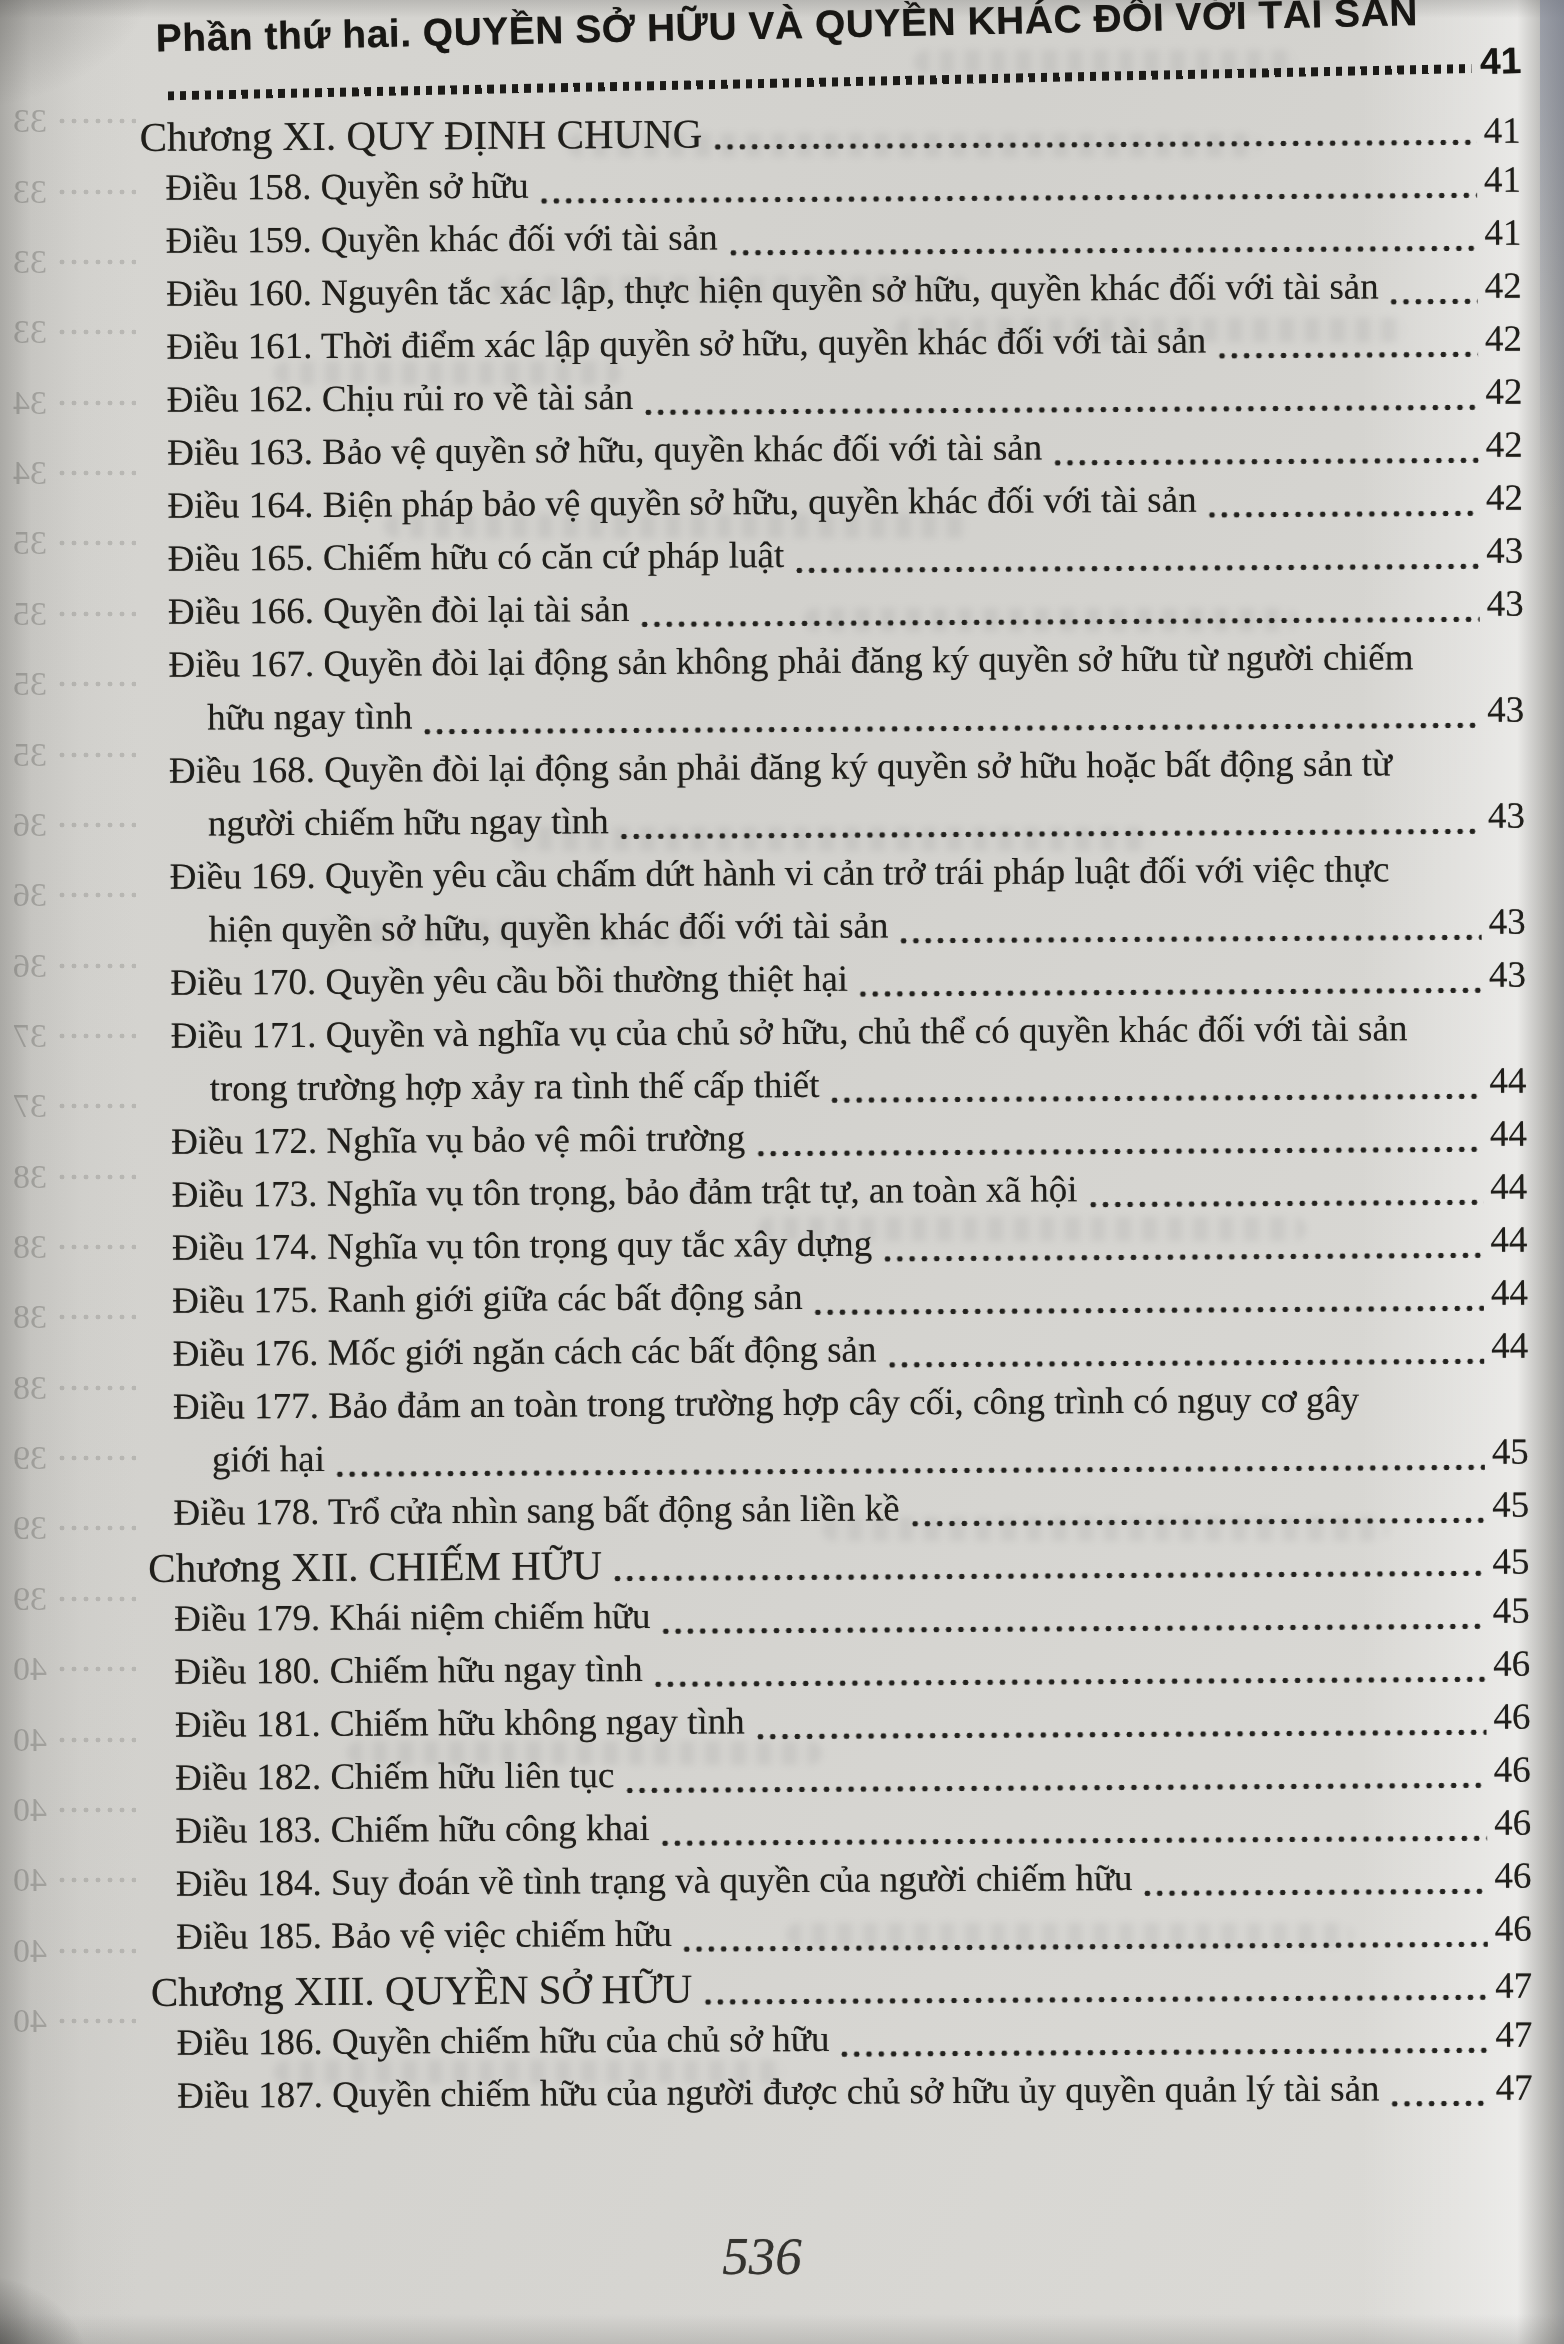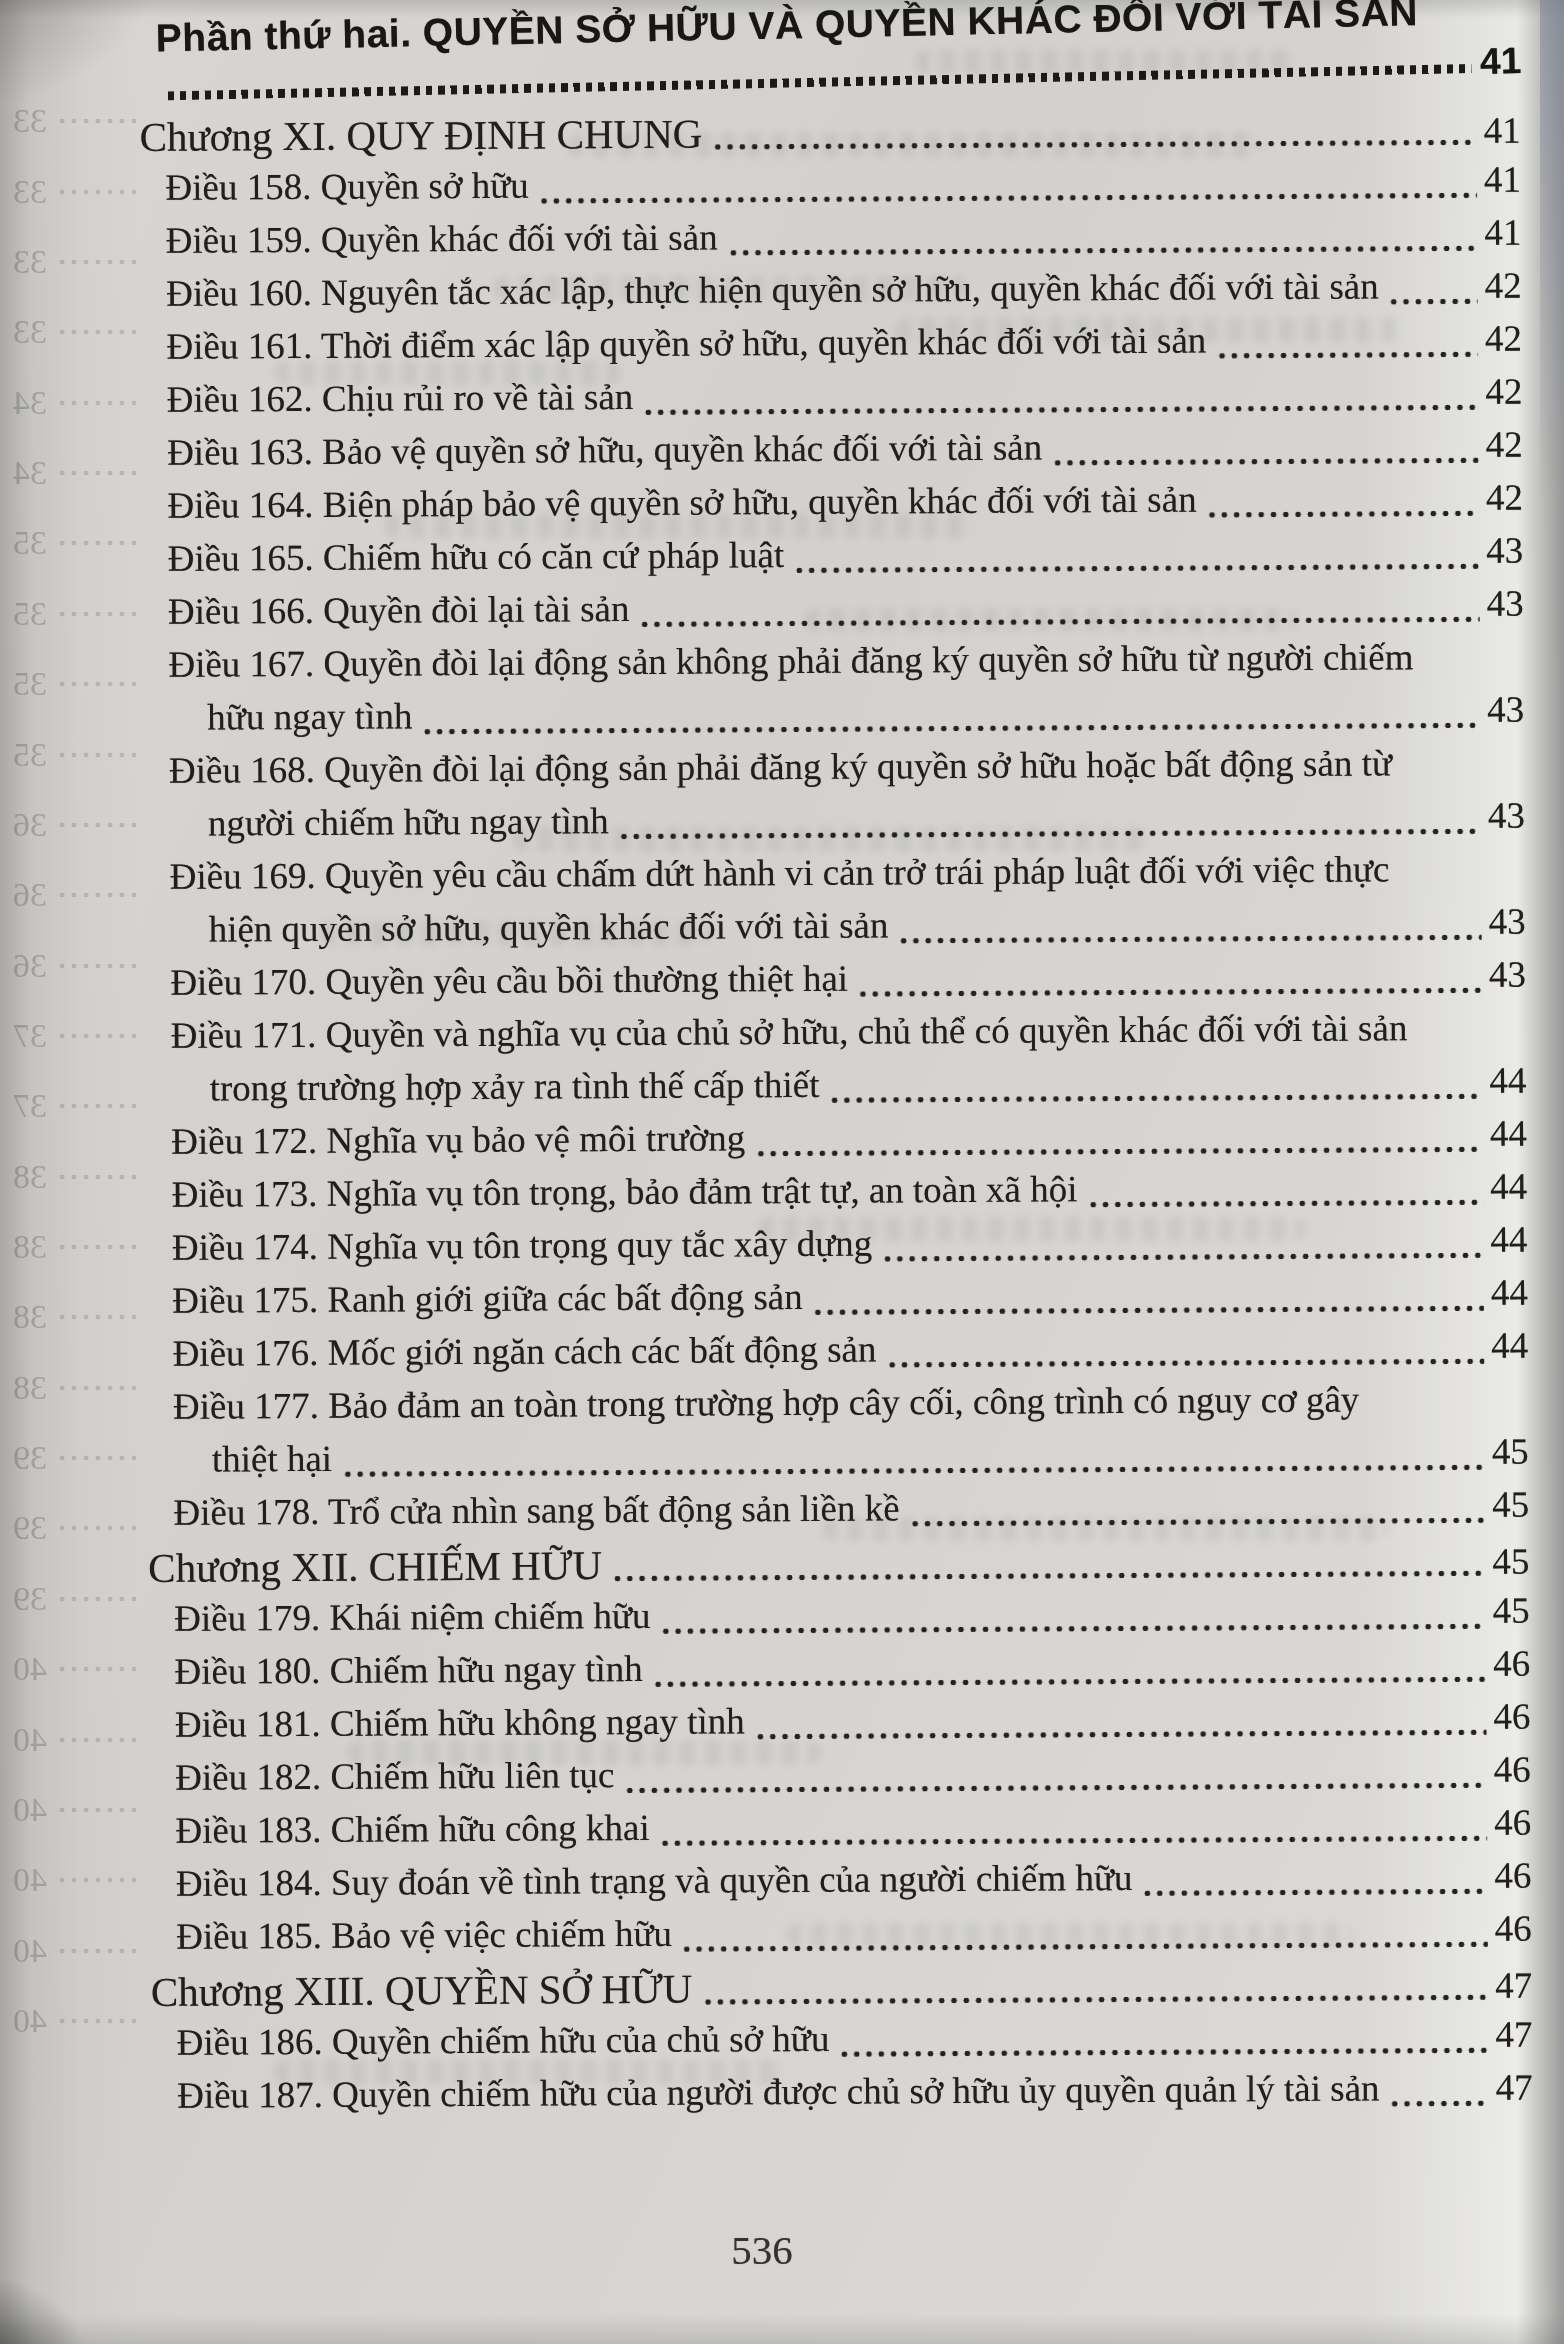--- a/index.html
+++ b/index.html
@@ -77,22 +77,23 @@
   .lead {
     flex: 1 1 auto; min-width: 14.6px; align-self: flex-end;
     height: 9.1px; margin: 0 7.3px 11px 7.3px;
     background-image: radial-gradient(circle, #23221e 2.6px, rgba(0,0,0,0) 3.1px);
     background-size: 12.3px 9.1px; background-repeat: repeat-x; background-position: 1.8px 50%;
   }
   .row .pg { font-size: 37px; flex: 0 0 auto; }
 
   .page-footer {
     position: absolute; top: 2226px; left: 0; width: 1524px;
-    text-align: center; font-size: 41px; color: #34332f;
+    text-align: center; font-size: 53px; color: #34332f;
     text-shadow: 0 0 0.7px rgba(35,34,30,0.5);
+    font-style: italic;
   }
 </style>
 </head>
 <body>
 
 <div class="page">
 
   <div class="bg-topright"></div>
 
   <div class="bleed-col" id="bleed">
@@ -350,21 +351,21 @@
         <div class="row article">
     <span class="t">Điều 176. Mốc giới ngăn cách các bất động sản</span>
     <span class="lead"></span>
     <span class="pg">44</span>
   </div>
         <div class="row article">
     <span class="t">Điều 177. Bảo đảm an toàn trong trường hợp cây cối, công trình có nguy cơ gây</span>
 
   </div>
         <div class="row cont">
-    <span class="t">thiệt hại</span>
+    <span class="t">giới hại</span>
     <span class="lead"></span>
     <span class="pg">45</span>
   </div>
         <div class="row article">
     <span class="t">Điều 178. Trổ cửa nhìn sang bất động sản liền kề</span>
     <span class="lead"></span>
     <span class="pg">45</span>
   </div>
         <div class="row chapter">
     <span class="t">Chương XII. CHIẾM HỮU</span>

